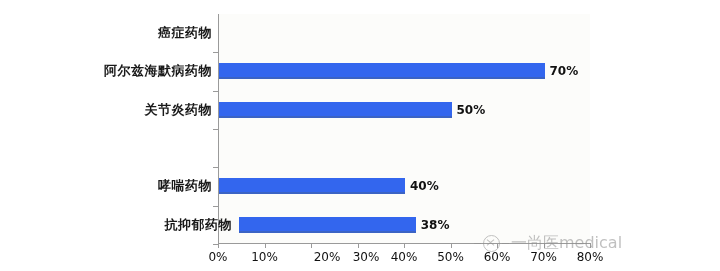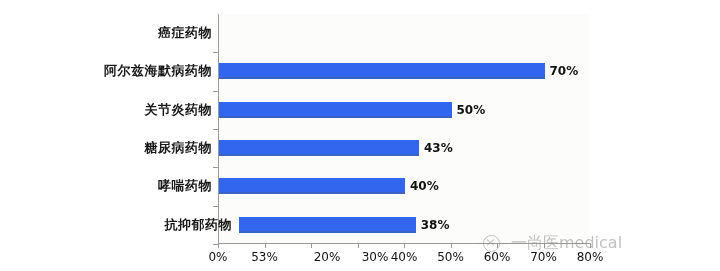--- a/index.html
+++ b/index.html
@@ -192,27 +192,20 @@
       </div>
       <div class="y-tick" style="top: 76.6667px;"></div>
       <div class="row" style="top: 76.6667px; height: 38.3333px;">
         <span class="cat-label">关节炎药物</span>
         <div class="bar-wrap">
           <div class="bar" style="width: 232.5px; background: rgb(51, 102, 238); border-bottom-color: rgb(59, 99, 196);"></div>
           <span class="bar-value">50%</span>
         </div>
       </div>
       <div class="y-tick" style="top: 115px;"></div>
-      <div class="row" style="top: 115px; height: 38.3333px;">
-        <span class="cat-label">糖尿病药物</span>
-        <div class="bar-wrap">
-          <div class="bar" style="width: 199.95px; background: rgb(51, 102, 238); border-bottom-color: rgb(59, 99, 196);"></div>
-          <span class="bar-value">43%</span>
-        </div>
-      </div>
       <div class="y-tick" style="top: 153.333px;"></div>
       <div class="row" style="top: 153.333px; height: 38.3333px;">
         <span class="cat-label">哮喘药物</span>
         <div class="bar-wrap">
           <div class="bar" style="width: 186px; background: rgb(51, 102, 238); border-bottom-color: rgb(59, 99, 196);"></div>
           <span class="bar-value">40%</span>
         </div>
       </div>
       <div class="y-tick" style="top: 191.667px;"></div>
       <div class="row" style="top: 191.667px; height: 38.3333px; margin-left: 20px;">
@@ -222,25 +215,25 @@
           <span class="bar-value">38%</span>
         </div>
       </div>
       <div class="y-tick" style="top: 230px;"></div>
     </div>
 
   <div class="x-ticks" id="x-ticks">
       <div class="x-tick" style="left: 218px;"></div>
       <div class="x-tick-label" style="left: 218px;">0%</div>
       <div class="x-tick" style="left: 264.5px;"></div>
-      <div class="x-tick-label" style="left: 264.5px;">53%</div>
+      <div class="x-tick-label" style="left: 264.5px;">10%</div>
       <div class="x-tick" style="left: 311px;"></div>
       <div class="x-tick-label" style="left: 327px;">20%</div>
       <div class="x-tick" style="left: 357.5px;"></div>
-      <div class="x-tick-label" style="left: 375px;">30%</div>
+      <div class="x-tick-label" style="left: 366px;">30%</div>
       <div class="x-tick" style="left: 404px;"></div>
       <div class="x-tick-label" style="left: 404px;">40%</div>
       <div class="x-tick" style="left: 450.5px;"></div>
       <div class="x-tick-label" style="left: 450.5px;">50%</div>
       <div class="x-tick" style="left: 497px;"></div>
       <div class="x-tick-label" style="left: 497px;">60%</div>
       <div class="x-tick" style="left: 543.5px;"></div>
       <div class="x-tick-label" style="left: 543.5px;">70%</div>
       <div class="x-tick" style="left: 590px;"></div>
       <div class="x-tick-label" style="left: 590px;">80%</div>

